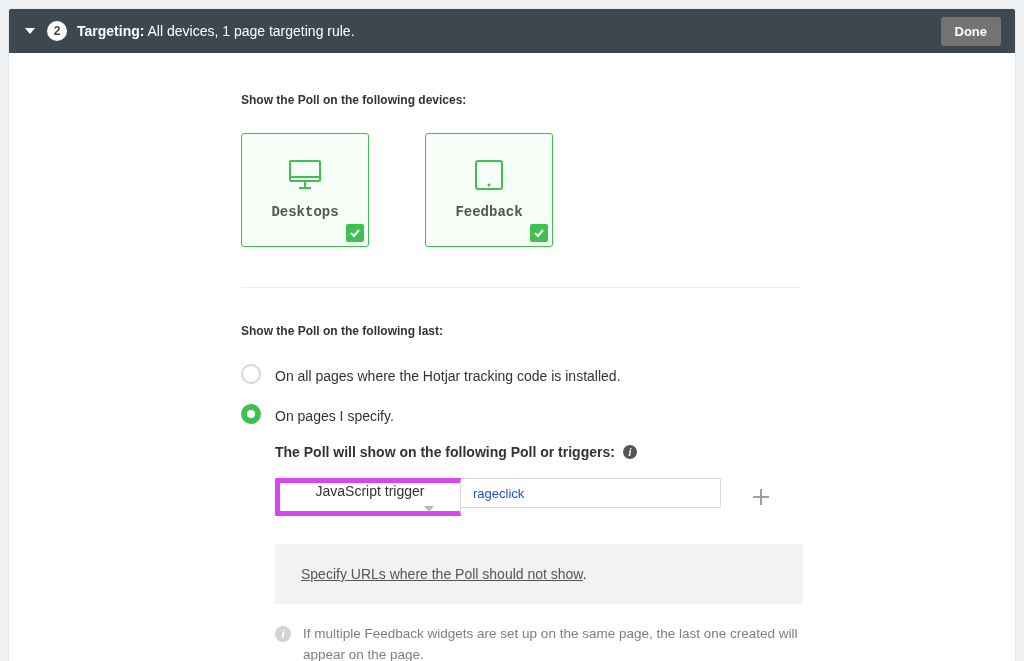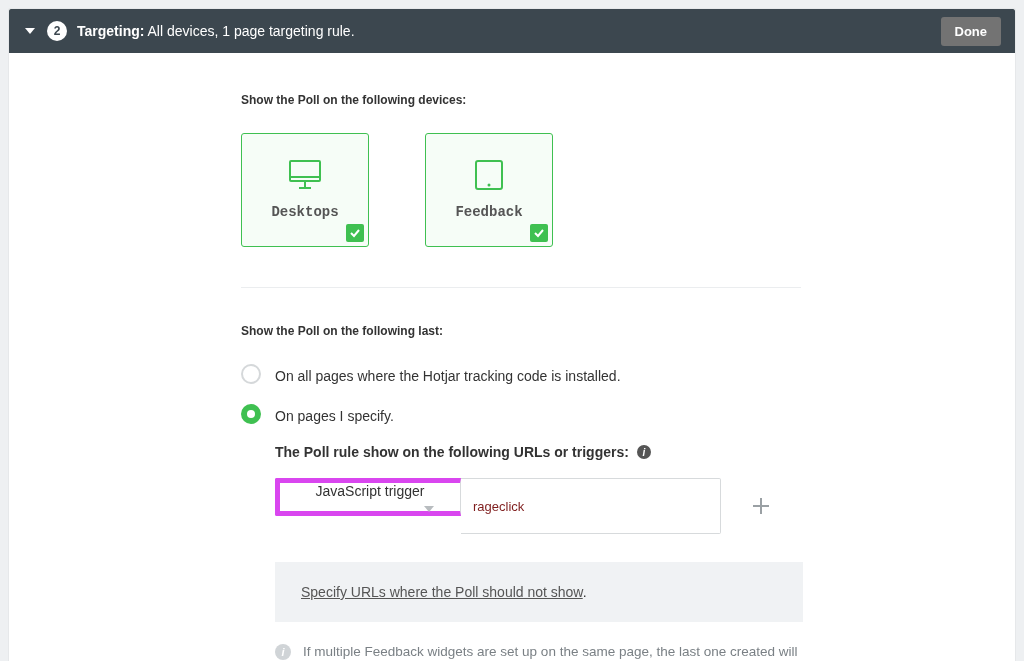--- a/index.html
+++ b/index.html
@@ -64,22 +64,22 @@
     display:flex; align-items:center; justify-content:center; font-style: italic;
   }
 
   .trigger-row { display:flex; align-items:center; gap:14px; margin-bottom:28px; }
   .select {
     width:186px; height:38px; border:5px solid #d946ef; border-radius:2px; background:#fff;
     display:flex; align-items:center; padding:0 26px; font-size:14px; color:#333; cursor:pointer;flex-direction:column;
   }
   .select .chev { margin-left:auto; width:10px; height:10px; }
   .t-input {
-    width:260px; height:56px; border:1px solid #d7dadc; border-left:none; border-radius:0 2px 2px 0;
-    padding:0 12px; font-size:13px; color:#7f1d1d; outline:none;
+    width:260px; height:30px; border:1px solid #d7dadc; border-left:none; border-radius:0 2px 2px 0;
+    padding:0 12px; font-size:13px; color:#1d4ed8; outline:none;
   }
   .select { border-radius:2px 0 0 2px; border-right:none; }
   .inp-wrap { display:flex; }
   .inp-wrap .select { border-right:1px solid #d7dadc; }
   .add-btn {
     width:24px; height:24px; display:flex; align-items:center; justify-content:center; cursor:pointer;
     margin-left:14px;
   }
   .add-btn svg { fill:#9aa0a4; }
 
@@ -160,21 +160,21 @@
       </div>
       <div class="radio-row">
         <div class="radio sel">
             <div class="dot"></div>
           </div>
         <div class="radio-lbl">On pages I specify.</div>
       </div>
 
       <div class="sub">
         <div class="sub-h">
-          <span>The Poll rule show on the following URLs or triggers:</span>
+          <span>The Poll will show on the following Poll or triggers:</span>
           <span class="info-icon">i</span>
         </div>
 
         <div class="trigger-row">
           <div class="inp-wrap">
             <div class="select">
               <span>JavaScript trigger</span>
               <span class="chev">
                 <svg viewBox="0 0 10 6" width="10" height="6">
                     <path d="M0 0 L10 0 L5 6 Z" fill="#b8bcbf"></path>

